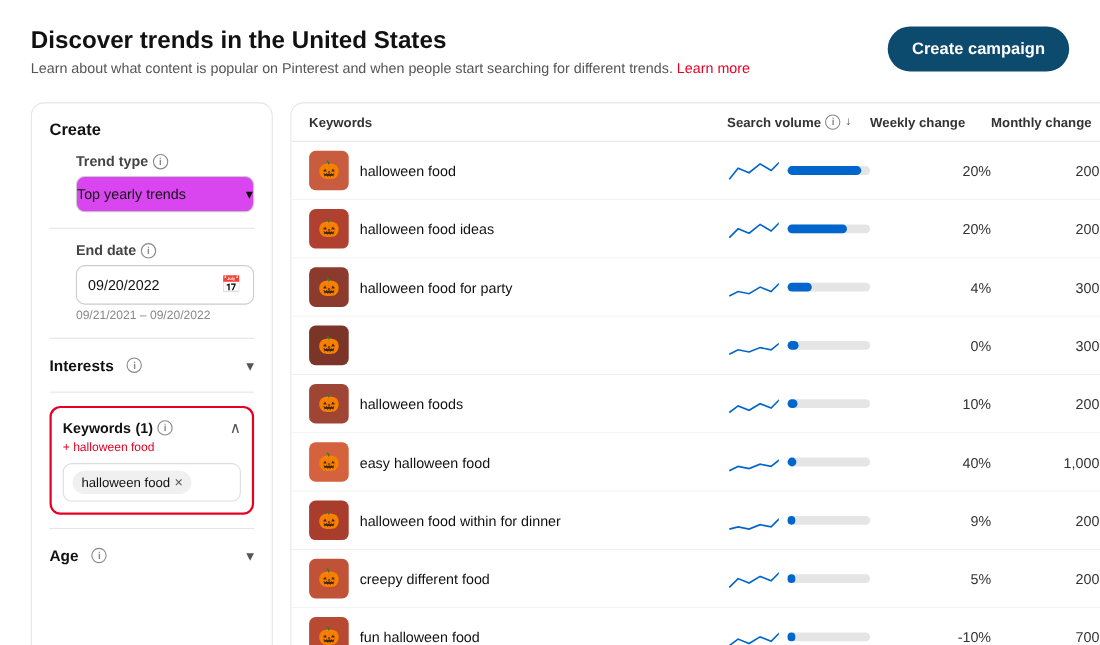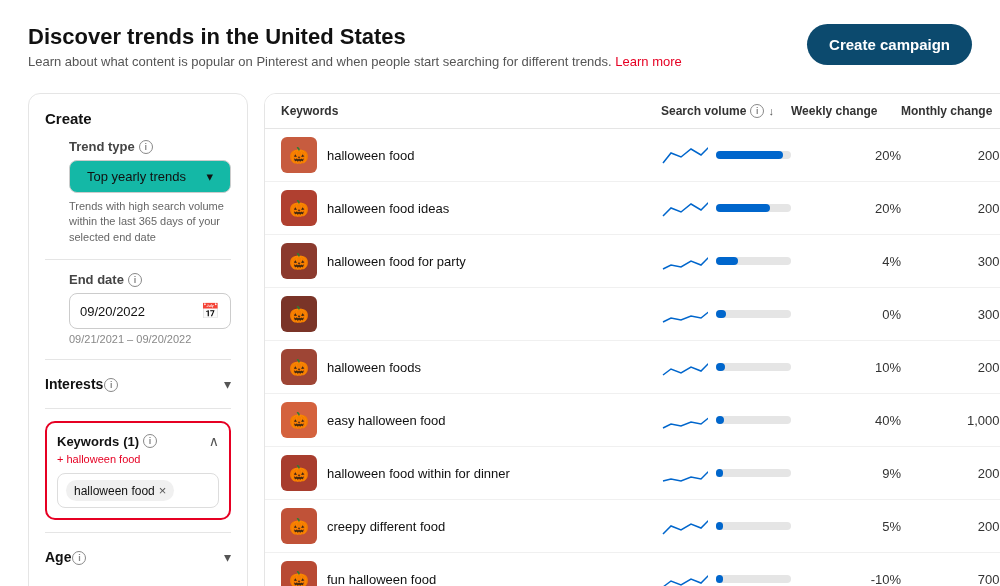--- a/index.html
+++ b/index.html
@@ -16,32 +16,32 @@
     .content { display: flex; gap: 16px; }
 
     
     .sidebar { width: 220px; flex-shrink: 0; background: #fff; border: 1px solid #e5e5e5; border-radius: 12px; padding: 16px; }
     .sidebar-title { font-size: 15px; font-weight: 700; margin-bottom: 12px; }
 
     .filter-section { margin-bottom: 14px; margin-left: 24px; }
     .filter-label { font-size: 13px; font-weight: 600; color: #444; display: flex; align-items: center; gap: 4px; margin-bottom: 6px; }
     .info-icon { display: inline-block; width: 14px; height: 14px; border-radius: 50%; border: 1.5px solid #888; color: #888; font-size: 9px; text-align: center; line-height: 12px; font-style: normal; cursor: pointer; }
 
-    .dropdown-select { width: 100%; border: 1px solid #ccc; border-radius: 8px; padding: 8px 17px; font-size: 13px; display: flex; justify-content: space-between; align-items: center; cursor: pointer; background: #14b8a6; }
+    .dropdown-select { width: 100%; border: 1px solid #ccc; border-radius: 8px; padding: 8px 0; font-size: 13px; display: flex; justify-content: space-between; align-items: center; cursor: pointer; background: #d946ef; }
     .dropdown-hint { font-size: 11px; color: #666; margin-top: 6px; line-height: 1.4; }
 
     .date-input-wrapper { display: flex; align-items: center; border: 1px solid #ccc; border-radius: 8px; padding: 8px 10px; font-size: 13px; cursor: pointer; }
     .date-input-wrapper span.date-val { flex: 1; }
     .calendar-icon { color: #555; font-size: 15px; }
     .date-range-hint { font-size: 11px; color: #888; margin-top: 4px; }
 
     .divider { border: none; border-top: 1px solid #e5e5e5; margin: 12px 0; }
 
     .collapsible-section { display: flex; justify-content: space-between; align-items: center; cursor: pointer; padding: 4px 0; }
-    .collapsible-label { font-size: 14px; font-weight: 600; display: flex; align-items: flex-end; gap: 1px; }
+    .collapsible-label { font-size: 14px; font-weight: 600; display: flex; align-items: center; gap: 12px; }
     .chevron { font-size: 14px; color: #555; }
 
     
     .keywords-section { border: 2.5px solid #e60023; border-radius: 10px; padding: 10px; margin: 10px 0; }
     .keywords-header { display: flex; justify-content: space-between; align-items: center; margin-bottom: 4px; }
     .keywords-title { font-size: 13px; font-weight: 700; display: flex; align-items: center; gap: 4px; }
     .keywords-sub { font-size: 11px; color: #e60023; margin-bottom: 8px; }
     .keyword-tag-area { border: 1px solid #ddd; border-radius: 8px; padding: 6px 8px; display: flex; align-items: center; gap: 6px; background: #fff; }
     .keyword-tag { background: #f0f0f0; border-radius: 16px; padding: 3px 8px; font-size: 12px; display: flex; align-items: center; gap: 4px; }
     .keyword-tag-x { cursor: pointer; color: #555; font-size: 13px; }
@@ -96,21 +96,20 @@
 
       <div class="filter-section">
         <div class="filter-label">
           <span>Trend type</span>
           <i class="info-icon">i</i>
         </div>
         <div class="dropdown-select">
           <span>Top yearly trends</span>
           <span>▾</span>
         </div>
-        <div class="dropdown-hint">Trends with high search volume within the last 365 days of your selected end date</div>
       </div>
 
       <hr class="divider">
 
       <div class="filter-section">
         <div class="filter-label">
           <span>End date</span>
           <i class="info-icon">i</i>
         </div>
         <div class="date-input-wrapper">

